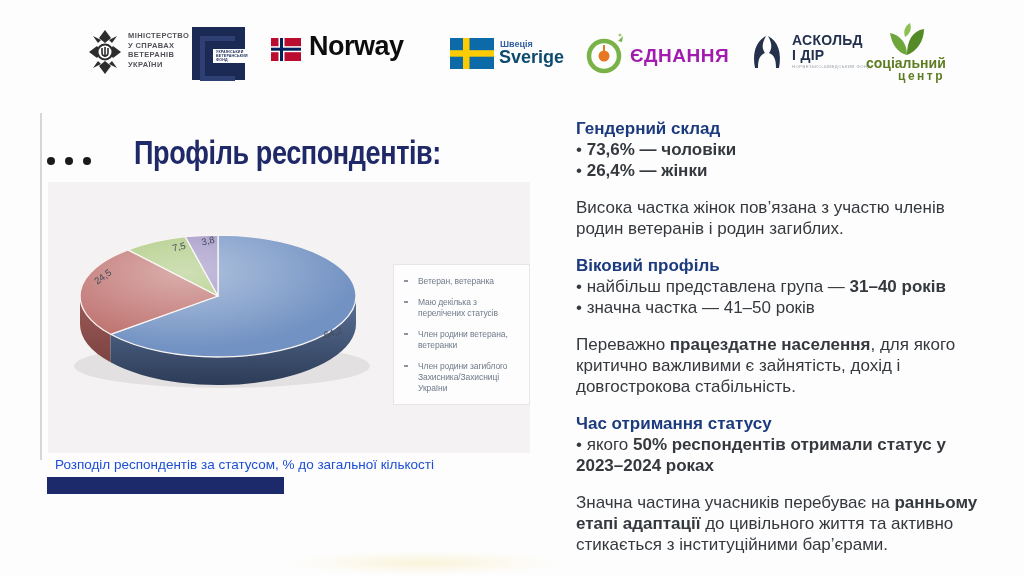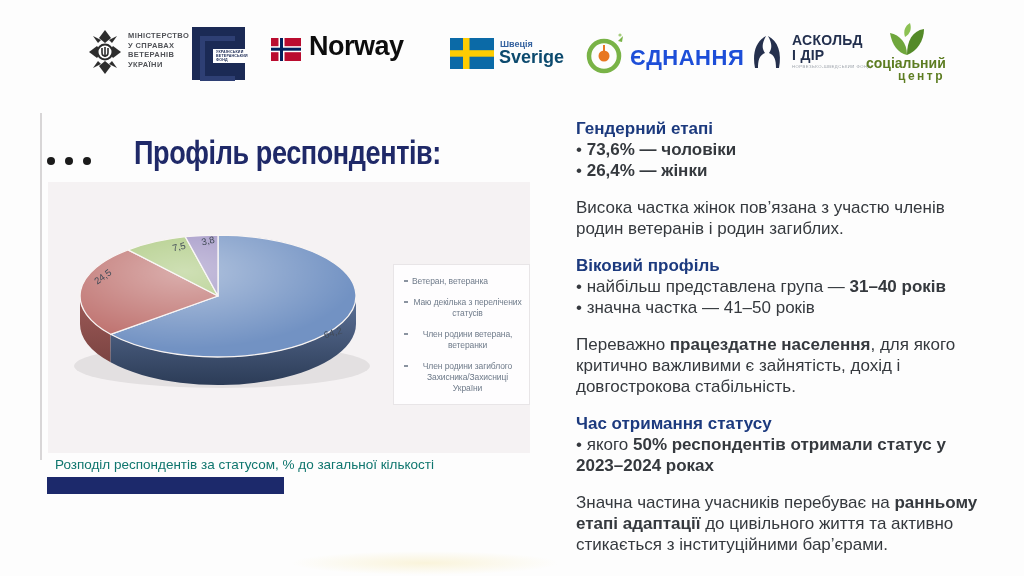--- a/index.html
+++ b/index.html
@@ -9,36 +9,36 @@
   
   .logo{position:absolute;}
   .ministry-text{position:absolute;left:128px;top:31px;font-size:7.5px;line-height:9.5px;font-weight:700;color:#505257;letter-spacing:.4px;}
   .fund-square{position:absolute;left:192px;top:27px;width:53px;height:53px;background:#1b2a55;}
   .fund-bracket{position:absolute;left:8px;top:9px;width:30px;height:35px;border-left:5px solid #2e3f74;border-top:5px solid #2e3f74;border-bottom:5px solid #2e3f74;}
   .fund-chip{position:absolute;left:21px;top:22px;width:32px;height:14px;background:#ffffff;padding:1px 0 0 3px;box-sizing:border-box;}
   .fund-chip div{font-size:3.6px;line-height:4.2px;font-weight:700;color:#1b2a55;letter-spacing:.2px;}
   .norway-word{position:absolute;left:309px;top:31px;font-size:27px;font-weight:800;color:#0d0d0d;letter-spacing:-.5px;}
   .sweden-uk{position:absolute;left:500px;top:39px;font-size:9px;font-weight:700;color:#33619f;}
   .sweden-sv{position:absolute;left:499px;top:47px;font-size:18px;font-weight:700;color:#0c4a6e;}
-  .ednannia-word{position:absolute;left:630px;top:45px;font-size:22px;font-weight:800;color:#1d4ed8;letter-spacing:.5px;}
+  .ednannia-word{position:absolute;left:630px;top:45px;font-size:19px;font-weight:800;color:#a21caf;letter-spacing:.5px;}
   .askold-l1{position:absolute;left:792px;top:33px;font-size:14px;line-height:15px;font-weight:700;color:#23304e;letter-spacing:.3px;}
   .askold-sub{position:absolute;left:792px;top:64px;font-size:4.2px;color:#9aa0a8;letter-spacing:.5px;}
   .social-l1{position:absolute;left:866px;top:55px;font-size:14px;font-weight:700;color:#5d7d22;}
   .social-l2{position:absolute;left:898px;top:69px;font-size:12px;font-weight:700;color:#5d7d22;letter-spacing:2.5px;}
 
   
   .vline{position:absolute;left:40px;top:113px;width:2px;height:347px;background:#d8d6d7;}
   .dot{position:absolute;top:157px;width:8px;height:8px;border-radius:50%;background:#1b1b1b;}
   .title{position:absolute;left:134px;top:134px;font-size:33px;font-weight:800;color:#1f2968;letter-spacing:-.5px;transform:scaleX(.82);transform-origin:left center;white-space:nowrap;}
   .chart-panel{position:absolute;left:48px;top:182px;width:482px;height:271px;background:#f5f2f3;}
   .legend{position:absolute;left:345px;top:82px;width:137px;box-sizing:border-box;background:#fefdfe;border:1px solid #e8e5e7;padding:11px 6px 10px 10px;}
-  .legend-item{display:flex;gap:4px;font-size:8.5px;line-height:11px;color:#6f7b8a;margin-bottom:10px;letter-spacing:-.1px;text-align:center;}
+  .legend-item{display:flex;gap:10px;font-size:8.5px;line-height:11px;color:#6f7b8a;margin-bottom:10px;letter-spacing:-.1px;}
   .legend-item:last-child{margin-bottom:0;}
   .legend-dash{flex:0 0 auto;width:4px;height:1.5px;background:#8a93a0;margin-top:4px;}
-  .caption{position:absolute;left:55px;top:457px;font-size:13.5px;color:#0f766e;}
+  .caption{position:absolute;left:55px;top:457px;font-size:13.5px;color:#1d4ed8;}
   .navy-bar{position:absolute;left:47px;top:477px;width:237px;height:17px;background:#1c296b;}
   .smudge{position:absolute;left:290px;top:551px;width:270px;height:24px;background:radial-gradient(ellipse at center,rgba(247,236,190,.55),rgba(255,255,255,0) 70%);}
 
   
   .right-col{position:absolute;left:576px;top:118px;width:416px;font-size:17px;line-height:21px;color:#35393e;}
   .rc-block{margin-bottom:16px;}
   .rc-heading{font-weight:800;color:#1c3a7e;}
   .rc-bullet{}
   .rc-para{}
   .b{font-weight:700;}
@@ -189,21 +189,21 @@
         </div>
       </div>
   </div>
 
   <div class="caption">Розподіл респондентів за статусом, % до загальної кількості</div>
   <div class="navy-bar"></div>
   <div class="smudge"></div>
 
   <div class="right-col">
       <div class="rc-block">
-        <div class="rc-heading">Гендерний етапі</div>
+        <div class="rc-heading">Гендерний склад</div>
         <div class="rc-bullet"><span>• </span><span class="b">73,6% — чоловіки</span></div>
         <div class="rc-bullet"><span>• </span><span class="b">26,4% — жінки</span></div>
       </div>
       <div class="rc-block">
         <div class="rc-para"><span>Висока частка жінок пов’язана з участю членів родин ветеранів і родин загиблих.</span></div>
       </div>
       <div class="rc-block">
         <div class="rc-heading">Віковий профіль</div>
         <div class="rc-bullet"><span>• </span><span>найбільш представлена група — </span><span class="b">31–40 років</span></div>
         <div class="rc-bullet"><span>• </span><span>значна частка — 41–50 років</span></div>

